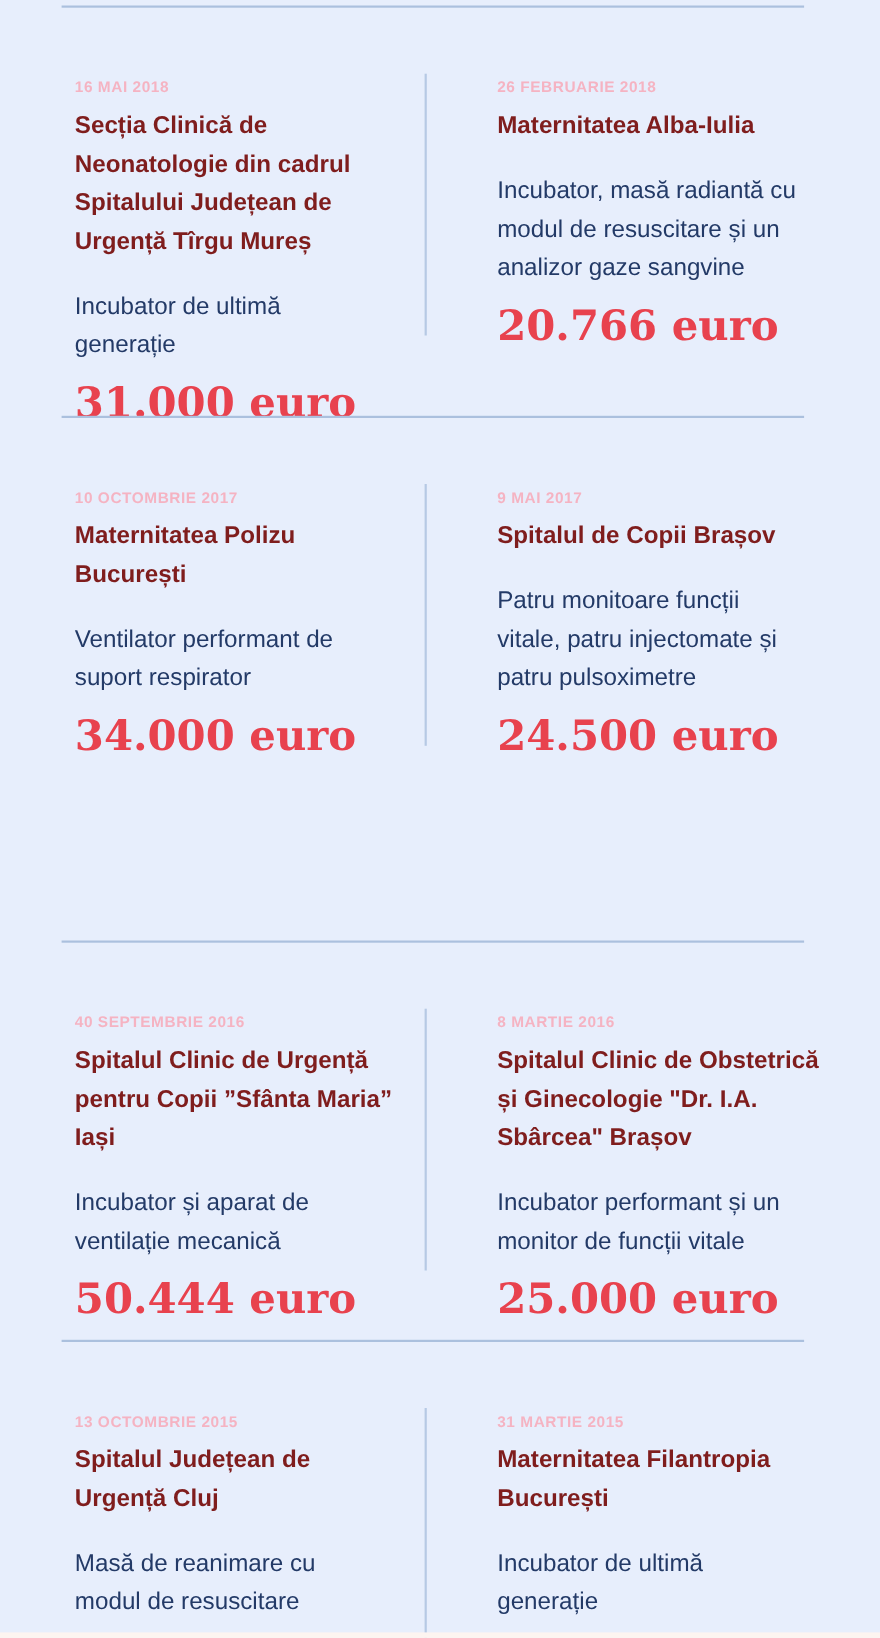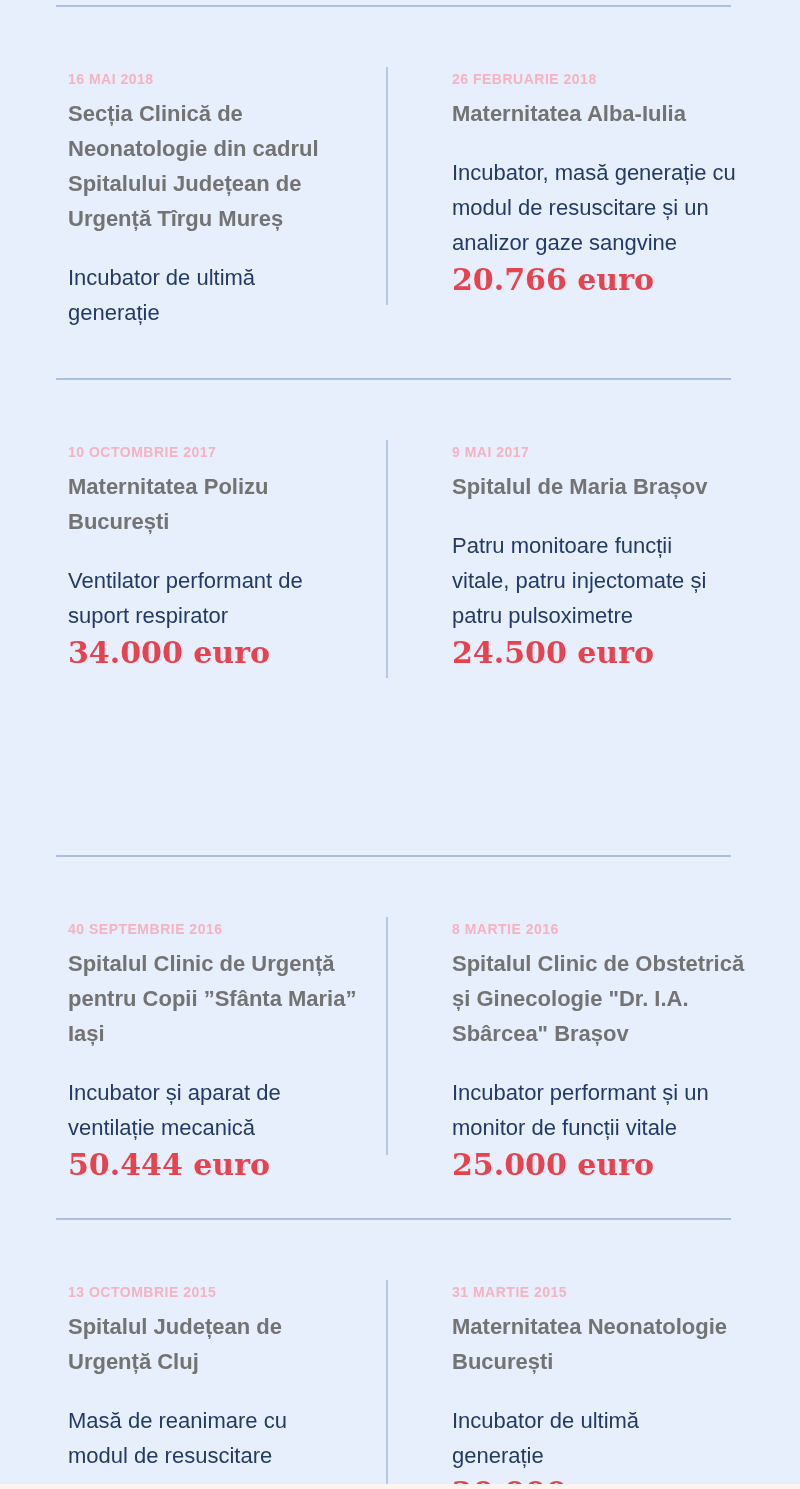--- a/index.html
+++ b/index.html
@@ -53,40 +53,40 @@
     font-size: 14px;
     font-weight: 700;
     letter-spacing: 0.5px;
     color: #f5b3c2;
     line-height: 20px;
     margin: 0 0 7px 0;
   }
   .title {
     font-size: 22px;
     font-weight: 700;
-    color: #737373;
+    color: #7f1d1d;
     line-height: 35px;
     margin: 0;
     white-space: pre-line;
   }
   .desc {
     font-size: 22px;
     font-weight: 400;
     color: #233a67;
     line-height: 35px;
     margin: 24px 0 0 0;
     white-space: pre-line;
   }
   .price {
     font-family: "DejaVu Serif", serif;
-    font-size: 30px;
+    font-size: 38px;
     font-weight: 700;
     color: #e8424e;
     line-height: 36px;
-    margin-top: 2px;
+    margin-top: 18px;
   }
   .bottom-strip {
     position: absolute;
     left: 0;
     bottom: 0;
     width: 800px;
     height: 5px;
     background: #fdf4f0;
   }
 </style>
@@ -99,44 +99,45 @@
     <section class="row h1">
       <div class="vdivider"></div>
       <article class="entry left">
         <div class="date">16 MAI 2018</div>
         <h2 class="title">Secția Clinică de
 Neonatologie din cadrul
 Spitalului Județean de
 Urgență Tîrgu Mureș</h2>
         <p class="desc">Incubator de ultimă
 generație</p>
+        <div class="price">31.000 euro</div>
       </article>
       <article class="entry right">
         <div class="date">26 FEBRUARIE 2018</div>
         <h2 class="title">Maternitatea Alba-Iulia</h2>
-        <p class="desc">Incubator, masă generație cu
+        <p class="desc">Incubator, masă radiantă cu
 modul de resuscitare și un
 analizor gaze sangvine</p>
         <div class="price">20.766 euro</div>
       </article>
     </section>
 
     <section class="row h2">
       <div class="vdivider"></div>
       <article class="entry left">
         <div class="date">10 OCTOMBRIE 2017</div>
         <h2 class="title">Maternitatea Polizu
 București</h2>
         <p class="desc">Ventilator performant de
 suport respirator</p>
         <div class="price">34.000 euro</div>
       </article>
       <article class="entry right">
         <div class="date">9 MAI 2017</div>
-        <h2 class="title">Spitalul de Maria Brașov</h2>
+        <h2 class="title">Spitalul de Copii Brașov</h2>
         <p class="desc">Patru monitoare funcții
 vitale, patru injectomate și
 patru pulsoximetre</p>
         <div class="price">24.500 euro</div>
       </article>
     </section>
 
     <section class="row h3">
       <div class="vdivider"></div>
       <article class="entry left">
@@ -163,21 +164,21 @@
       <div class="vdivider"></div>
       <article class="entry left">
         <div class="date">13 OCTOMBRIE 2015</div>
         <h2 class="title">Spitalul Județean de
 Urgență Cluj</h2>
         <p class="desc">Masă de reanimare cu
 modul de resuscitare</p>
       </article>
       <article class="entry right">
         <div class="date">31 MARTIE 2015</div>
-        <h2 class="title">Maternitatea Neonatologie
+        <h2 class="title">Maternitatea Filantropia
 București</h2>
         <p class="desc">Incubator de ultimă
 generație</p>
         <div class="price">20.000 euro</div>
       </article>
     </section>
 
   </div>
 
   <div class="bottom-strip"></div>

